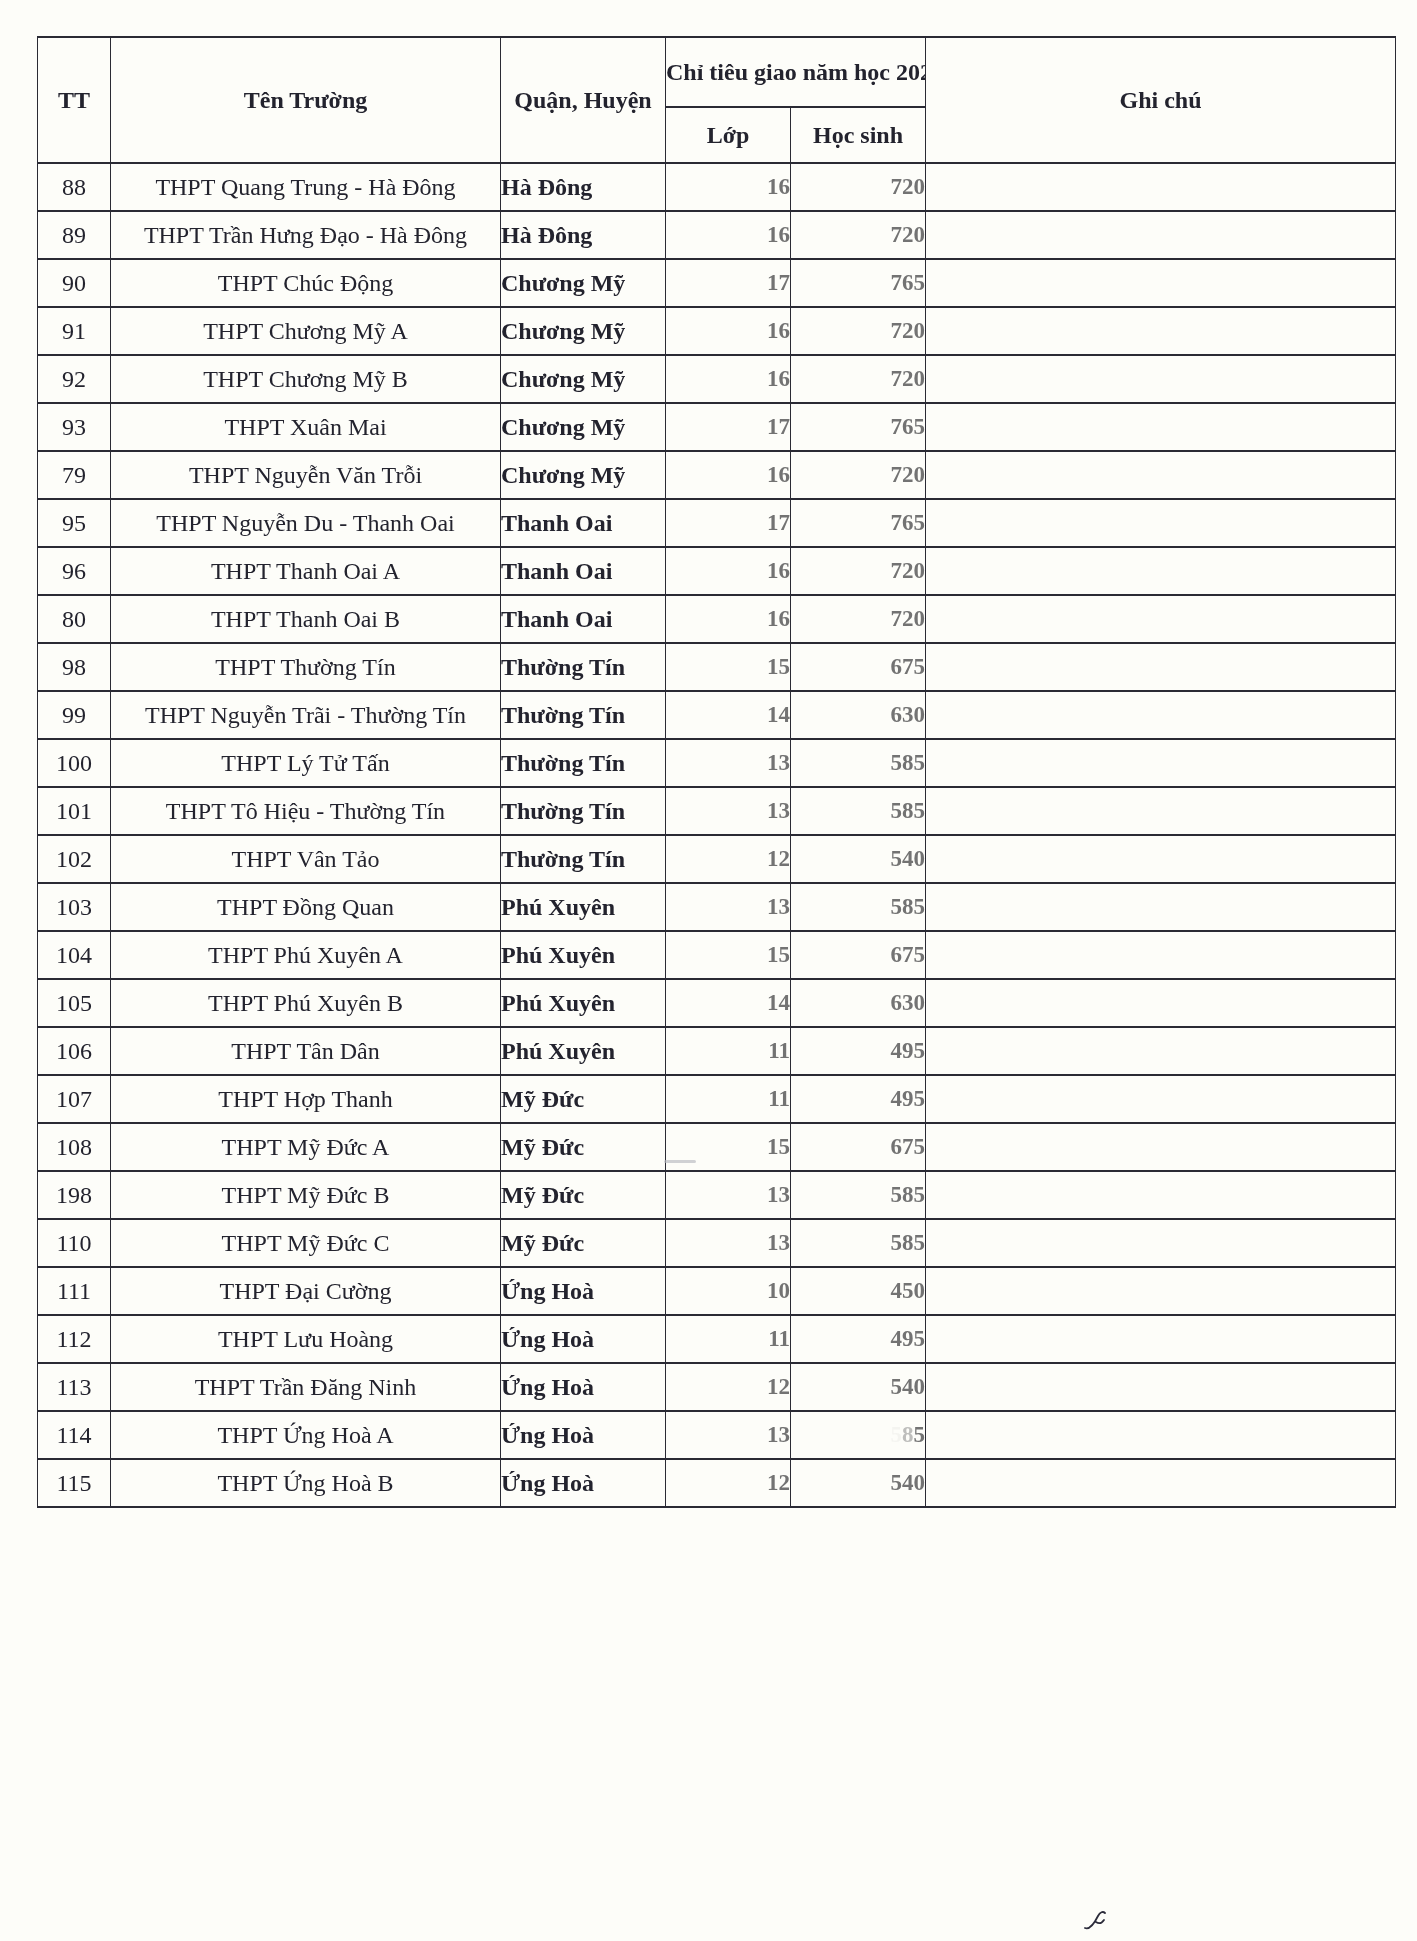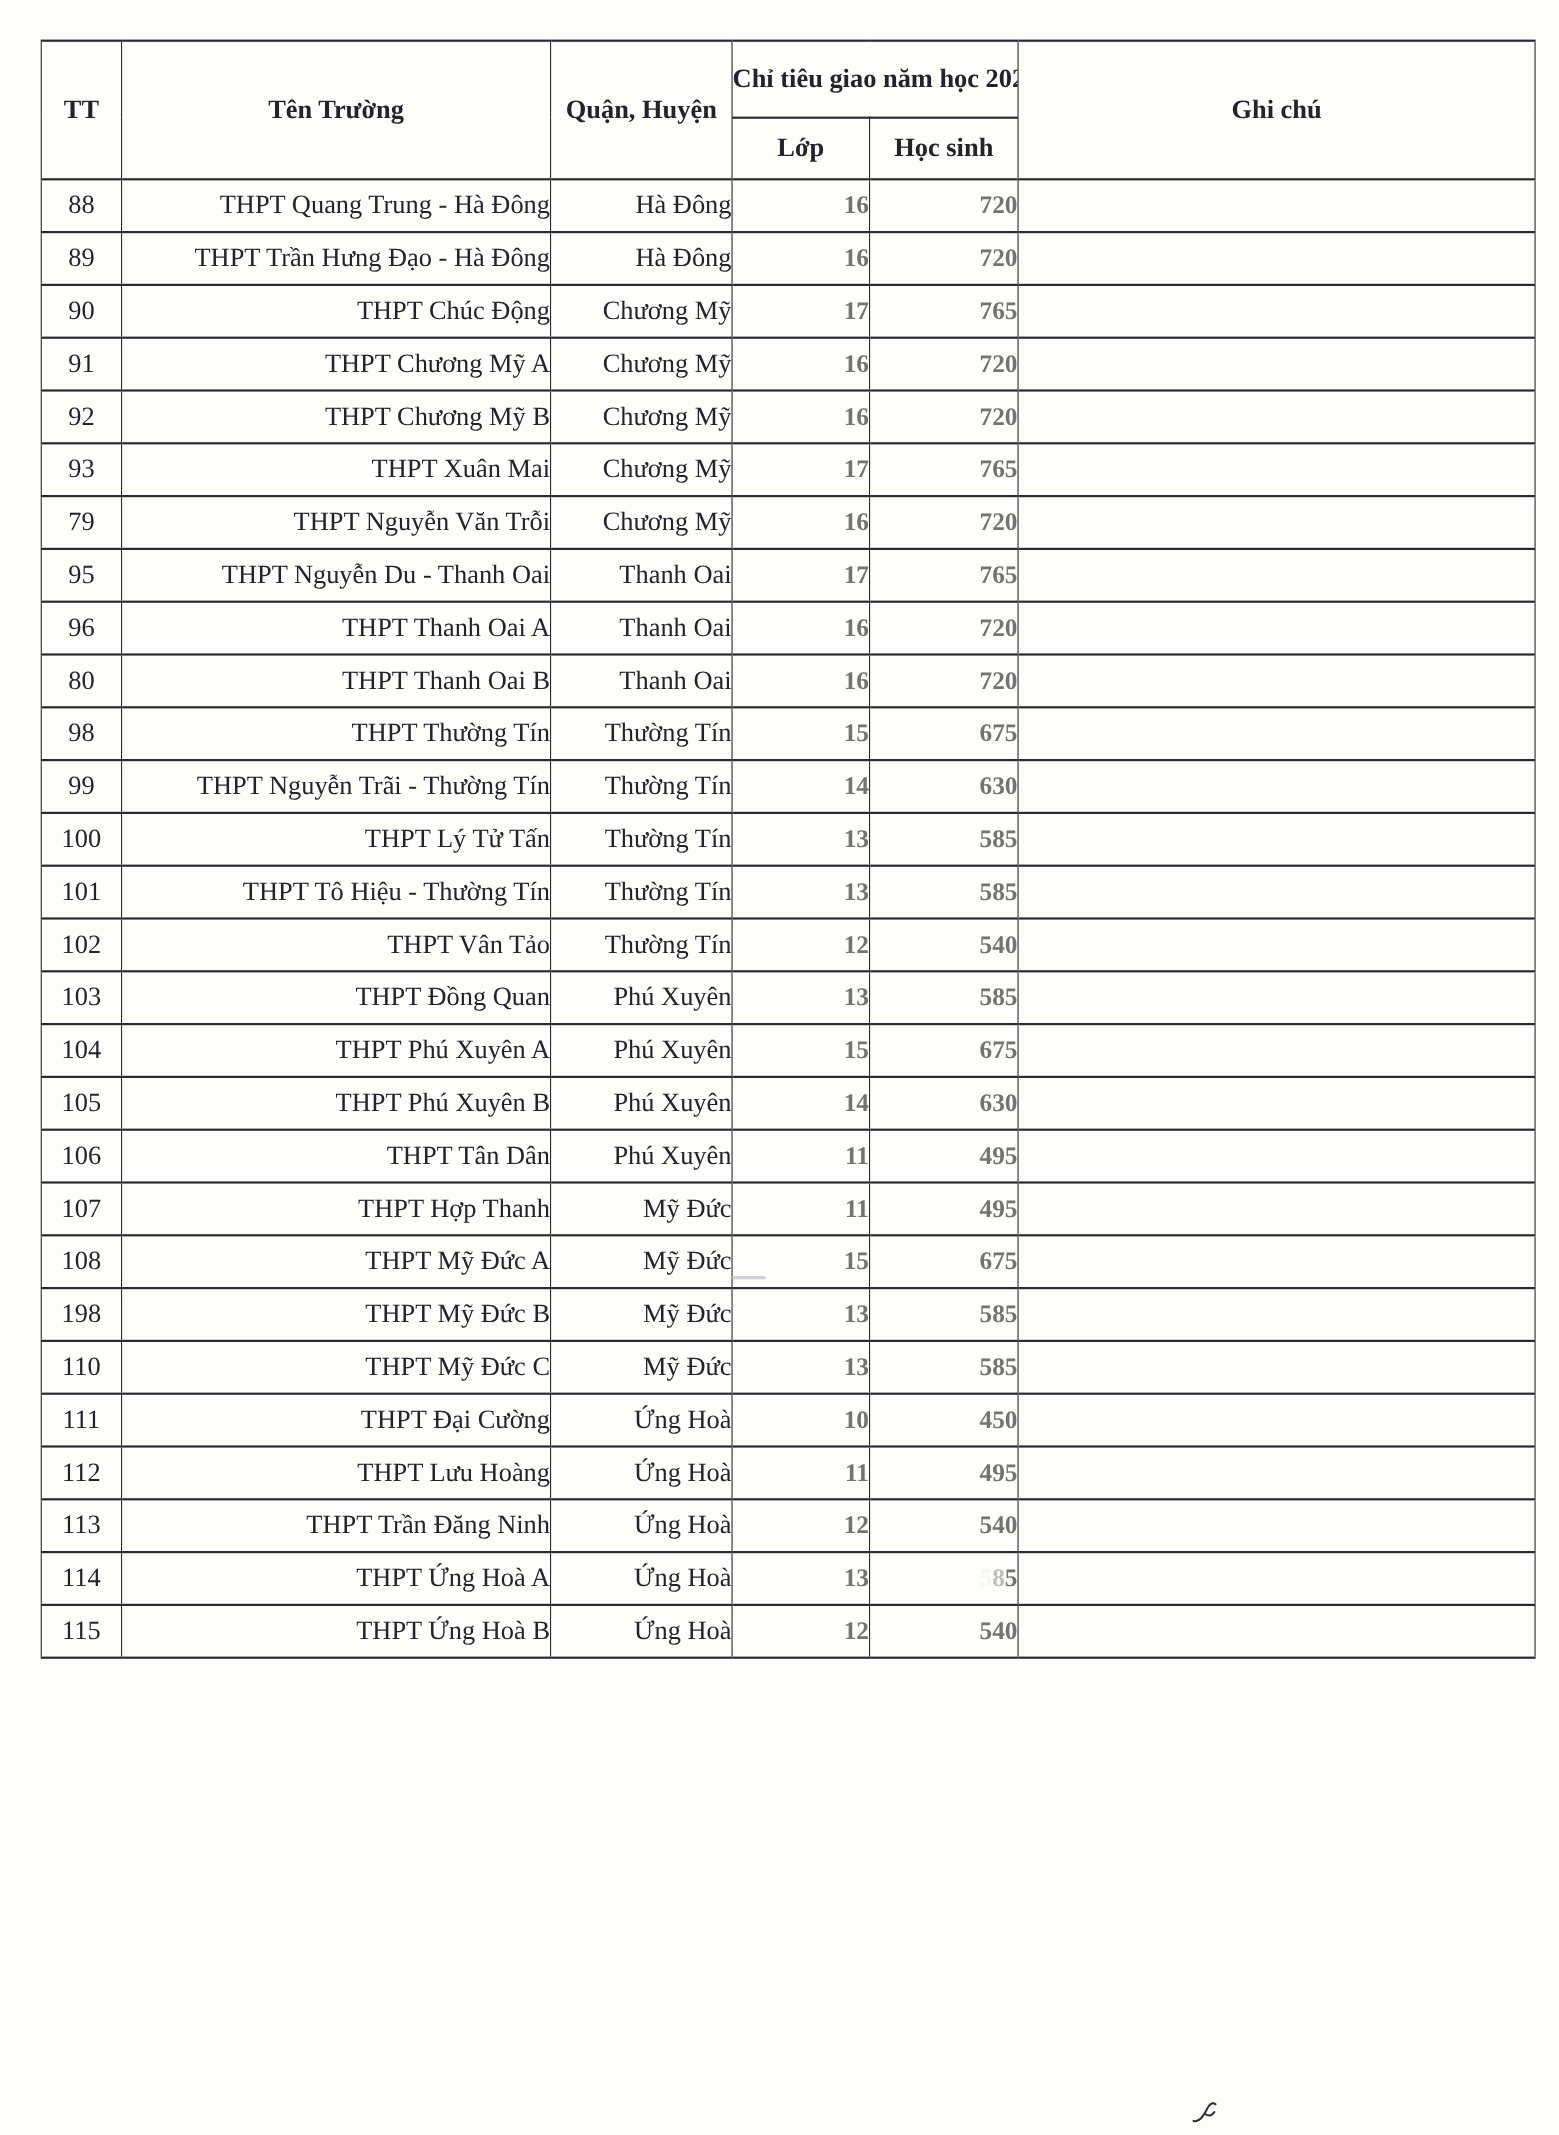--- a/index.html
+++ b/index.html
@@ -43,22 +43,22 @@
     height: 68px;
     line-height: 1.25;
     padding: 0 14px;
   }
   tr.subhead th { height: 54px; }
   th.h-notes {
   }
   tbody tr { height: 48px; margin-top: 42px; }
   td { font-size: 24px; vertical-align: middle; }
   td.c-tt   { text-align: center; }
-  td.c-name { text-align: right; padding-left: 9px; }
-  td.c-dist { text-align: right; font-size: 24px; }
+  td.c-name { text-align: center; padding-left: 9px; }
+  td.c-dist { text-align: left; font-size: 24px; font-weight: bold; }
   td.c-num  { text-align: right; padding-right: 18px; font-weight: bold; font-size: 23px; color: #737373; }
   td.c-note { }
   
   .fade-ch { display: inline-block; }
   
   .scan-dash {
     position: absolute;
     left: 664px;
     top: 1160px;
     width: 32px;

